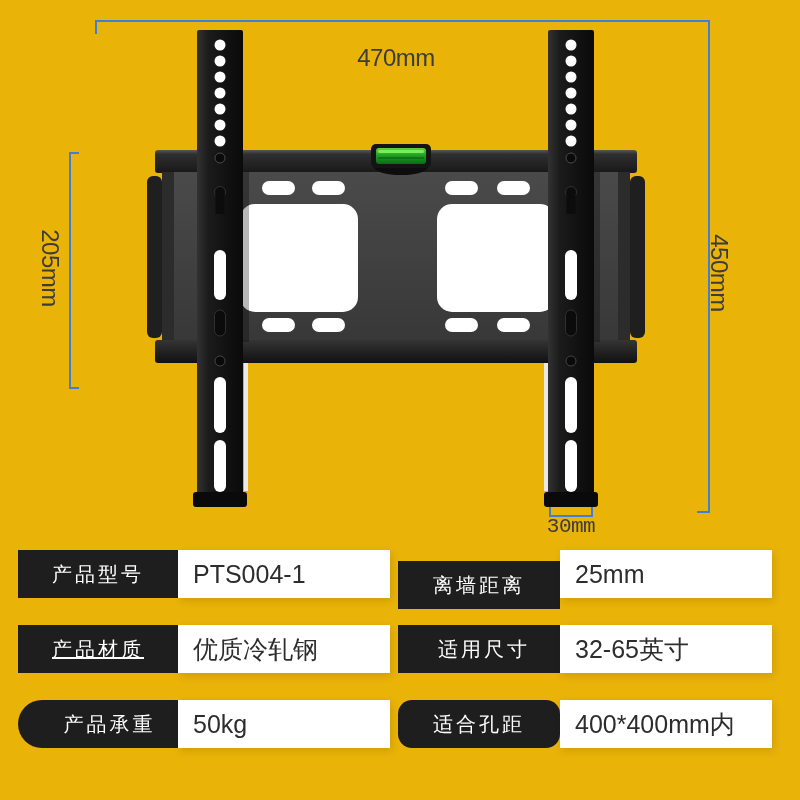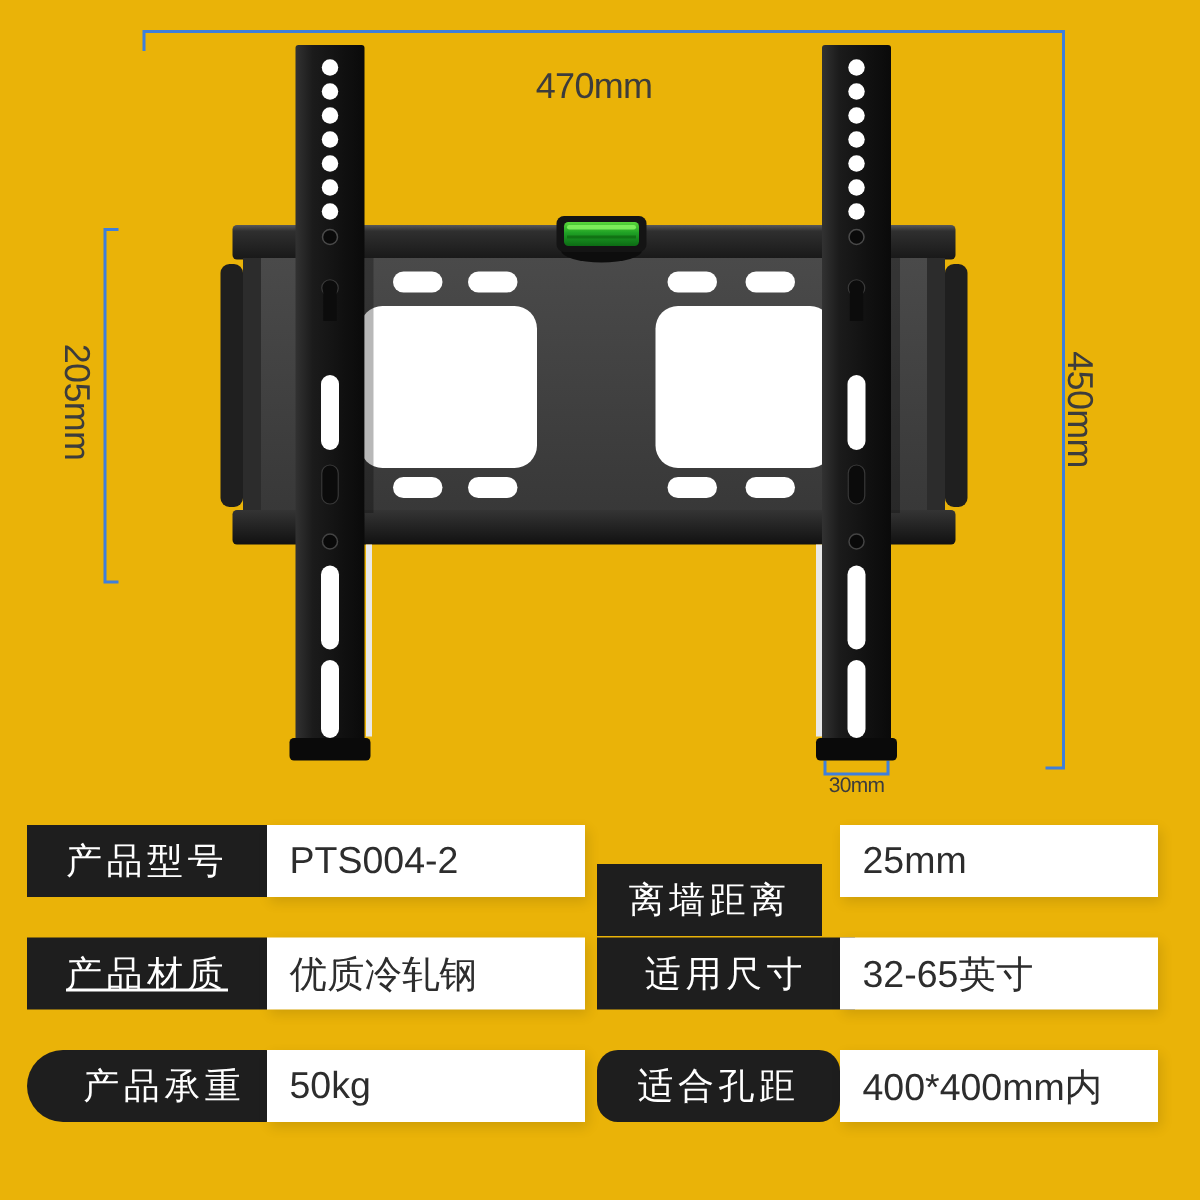--- a/index.html
+++ b/index.html
@@ -1,24 +1,24 @@
 <!DOCTYPE html>
 <html><head>
 <meta charset="utf-8">
 <style>
   html,body{margin:0;padding:0;background:#fff;}
   .page{position:relative;width:800px;height:800px;background:#eab308;overflow:hidden;
         font-family:"Liberation Sans",sans-serif;}
   .dim-label{position:absolute;color:#3c3c3c;font-size:24px;letter-spacing:-0.5px;
              text-align:center;white-space:nowrap;}
   .dim-label.vert{transform:rotate(90deg);transform-origin:center center;}
-  .dim-label.small{font-size:14px;}
+  .dim-label.small{font-size:21px;font-family:Liberation Mono, monospace;}
   svg{position:absolute;left:0;top:0;}
   .spec-row-cell{position:absolute;height:48px;display:flex;align-items:center;box-sizing:border-box;}
-  .spec-label{background:#1e1e1e;color:#ffffff;font-size:24px;letter-spacing:3px;
+  .spec-label{background:#1e1e1e;color:#ffffff;font-size:20px;letter-spacing:3px;
               justify-content:center;}
   .spec-value{background:#ffffff;color:#2d2d2d;font-size:25px;padding-left:15px;
               box-shadow:2px 3px 8px rgba(0,0,0,0.12);}
 </style>
 </head>
 <body>
 
 <div class="page">
 
   <svg width="800" height="800" viewBox="0 0 800 800">
@@ -138,22 +138,22 @@
   </svg>
 
   <div class="dim-label" style="left:316px;top:44px;width:160px;">470mm</div>
   <div class="dim-label vert" style="left:-10px;top:254px;width:120px;">205mm</div>
   <div class="dim-label vert" style="left:659px;top:259px;width:120px;">450mm</div>
   <div class="dim-label small" style="left:521px;top:515px;width:100px;">30mm</div>
 
   <div>
 
     <div class="spec-row-cell spec-label" style="left:18px;top:550px;width:160px;">产品型号</div>
-    <div class="spec-row-cell spec-value" style="left:178px;top:550px;width:212px;">PTS004-2</div>
-    <div class="spec-row-cell spec-label" style="left:398px;top:576px;width:150px;">离墙距离</div>
+    <div class="spec-row-cell spec-value" style="left:178px;top:550px;width:212px;">PTS004-1</div>
+    <div class="spec-row-cell spec-label" style="left:398px;top:561px;width:162px;">离墙距离</div>
     <div class="spec-row-cell spec-value" style="left:560px;top:550px;width:212px;">25mm</div>
 
     <div class="spec-row-cell spec-label" style="left:18px;top:625px;width:160px;text-decoration:underline;">产品材质</div>
     <div class="spec-row-cell spec-value" style="left:178px;top:625px;width:212px;">优质冷轧钢</div>
     <div class="spec-row-cell spec-label" style="left:398px;top:625px;width:172px;">适用尺寸</div>
     <div class="spec-row-cell spec-value" style="left:560px;top:625px;width:212px;">32-65英寸</div>
 
     <div class="spec-row-cell spec-label" style="left:18px;top:700px;width:183px;border-radius:24px;">产品承重</div>
     <div class="spec-row-cell spec-value" style="left:178px;top:700px;width:212px;">50kg</div>
     <div class="spec-row-cell spec-label" style="left:398px;top:700px;width:162px;border-radius:14px;">适合孔距</div>

